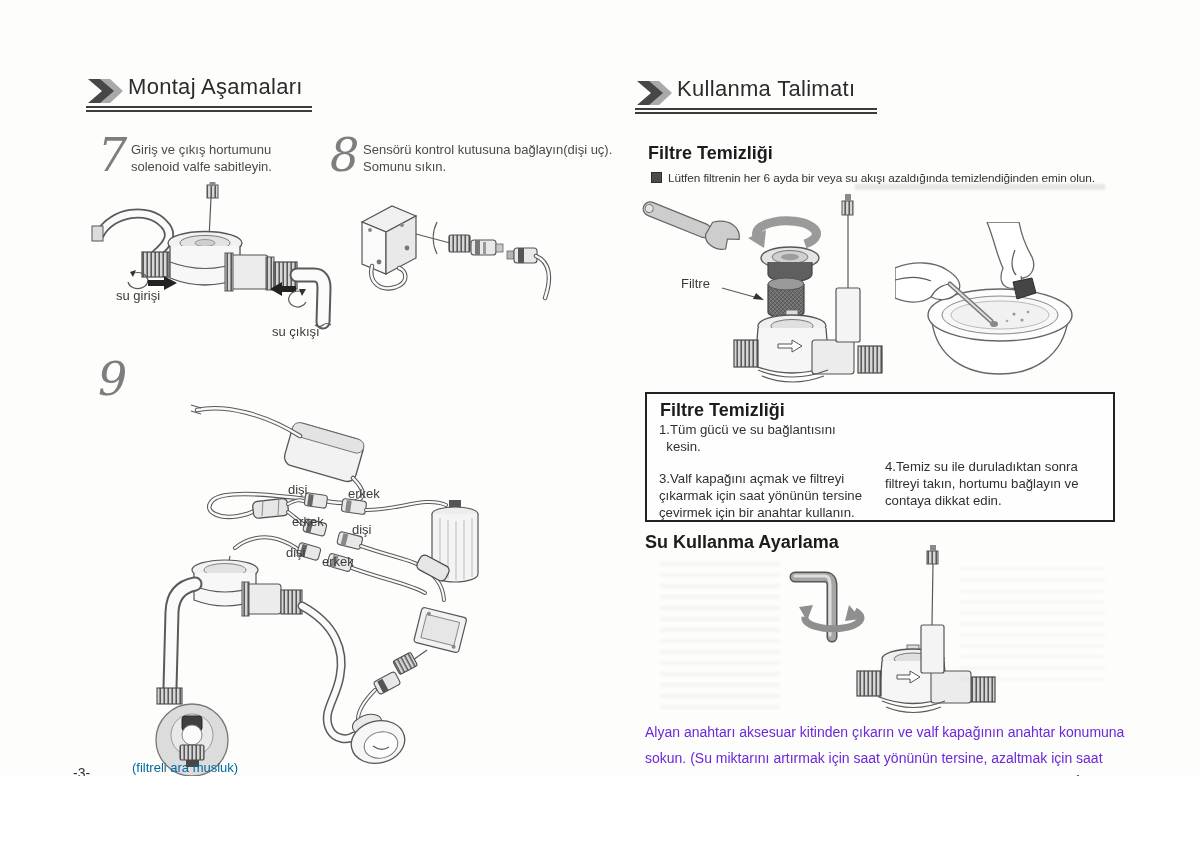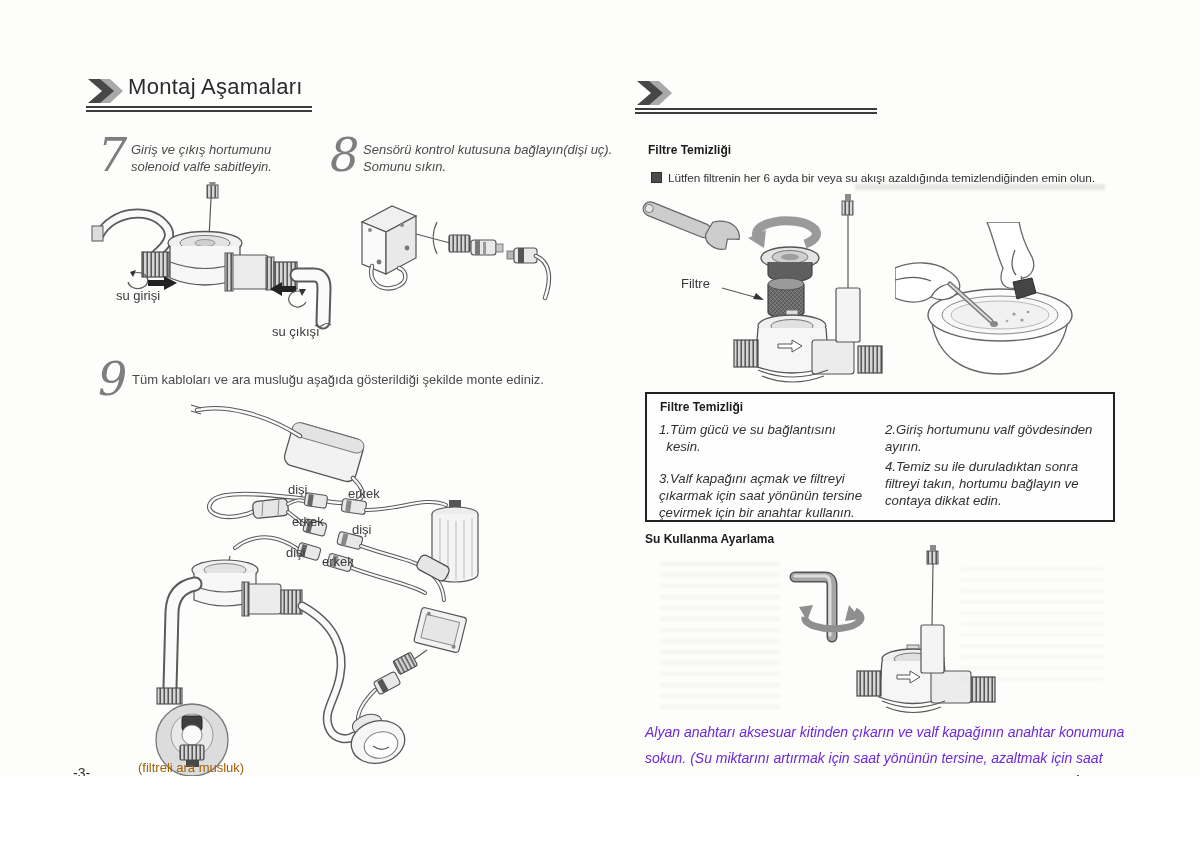--- a/index.html
+++ b/index.html
@@ -1,25 +1,25 @@
 <!DOCTYPE html>
 <html><head>
 <meta charset="utf-8">
 <style>
   html,body{margin:0;padding:0;background:#ffffff;}
   #page{position:relative;width:1200px;height:776px;background:#fdfdfc;overflow:hidden;
         font-family:"Liberation Sans",sans-serif;color:#3f3f3f;}
   .abs{position:absolute;}
-  .pre{white-space:pre-line;font-style:italic;}
+  .pre{white-space:pre-line;}
   .t{font-size:13px;line-height:1.32;color:#4a4a4a;}
   .num{font-family:"DejaVu Serif",serif;font-style:italic;font-size:46px;font-weight:400;
        color:#7e7e7e;line-height:1;}
   .h-title{font-size:22px;color:#2b2b2b;letter-spacing:.3px;}
   .dbl-rule{height:2px;border-top:2px solid #3c3c3c;border-bottom:2px solid #3c3c3c;}
-  .bold-h{font-weight:bold;font-size:12px;color:#1c1c1c;}
+  .bold-h{font-weight:bold;font-size:18px;color:#1c1c1c;}
   .lbl{font-size:13px;color:#3a3a3a;}
   .note{font-size:11.8px;color:#333;white-space:nowrap;letter-spacing:-.1px;}
   .sq{display:inline-block;width:9px;height:9px;background:#4c4c4c;border:1px solid #2e2e2e;
       margin-right:6px;vertical-align:-1px;}
   .box{border:2px solid #222;background:rgba(255,255,255,.65);}
   .box-t{font-size:13.2px;line-height:17px;color:#303030;}
   .foot{font-size:14px;line-height:26px;color:#6d28d9;}
   .pgnum{font-size:14px;color:#333;}
   .ghost{pointer-events:none;filter:blur(1.4px);opacity:.55;
          background:repeating-linear-gradient(0deg, rgba(110,110,110,.20) 0 2px, transparent 2px 11px);}
@@ -120,21 +120,20 @@
     <rect x="131" y="44" width="3" height="12" fill="#999"></rect>
     <rect x="144" y="46" width="7" height="8" fill="#c7c7c7" stroke="#666" stroke-width=".8"></rect>
     <rect x="155" y="53" width="7" height="8" fill="#b5b5b5" stroke="#666" stroke-width=".8"></rect>
     <rect x="162" y="50" width="23" height="15" rx="3" fill="#e8e8e8" stroke="#555" stroke-width="1.1"></rect>
     <rect x="166" y="50" width="6" height="15" fill="#555"></rect>
     <path class="tube-o" stroke-width="4.5" d="M184,58 C198,64 200,80 193,100"></path>
     <path class="tube-i" stroke-width="2.4" d="M184,58 C198,64 200,80 193,100"></path>
   </svg>
 
   <div class="abs num" style="left:98px;top:356px">9</div>
-  <div class="abs t" style="left:132px;top:371px;width:460px">Tüm kabloları ve ara musluğu aşağıda gösterildiği şekilde monte ediniz.</div>
 
   <svg class="abs" style="left:95px;top:388px" width="500" height="398" viewBox="0 0 500 398">
 
     <g transform="rotate(16 228 64)">
       <rect x="192" y="42" width="74" height="44" rx="9" fill="#f2f2f2" stroke="#555" stroke-width="1.3"></rect>
       <rect x="192" y="42" width="74" height="14" rx="7" fill="#e3e3e3" stroke="#666" stroke-width=".8"></rect>
     </g>
 
     <path class="tube-o" stroke-width="4.5" d="M205,48 C170,26 130,16 102,22"></path>
     <path class="tube-i" stroke-width="2.4" d="M205,48 C170,26 130,16 102,22"></path>
@@ -235,27 +234,28 @@
     </g>
   </svg>
 
   <div class="abs lbl" style="left:288px;top:482px">dişi</div>
   <div class="abs lbl" style="left:348px;top:486px">erkek</div>
   <div class="abs lbl" style="left:292px;top:514px">erkek</div>
   <div class="abs lbl" style="left:352px;top:522px">dişi</div>
   <div class="abs lbl" style="left:286px;top:545px">dişi</div>
   <div class="abs lbl" style="left:322px;top:554px">erkek</div>
 
-  <div class="abs lbl" style="left:138px;top:760px;color:#a16207">(filtreli ara musluk)</div>
+  <div class="abs lbl" style="left:132px;top:760px;color:#0369a1">(filtreli ara musluk)</div>
   <div class="abs pgnum" style="left:73px;top:765px">-3-</div>
 
   <svg class="abs" style="left:637px;top:81px" width="38" height="25" viewBox="0 0 38 25">
     <polygon points="11,0 22,0 35,12 22,24 11,24 24,12" fill="#a9a9a9"></polygon>
     <polygon points="0,0 12,0 26,12 12,24 0,24 14,12" fill="#474747"></polygon>
   </svg>
+  <div class="abs h-title" style="left:677px;top:76px">Kullanma Talimatı</div>
   <div class="abs dbl-rule" style="left:635px;top:108px;width:242px"></div>
 
   <div class="abs bold-h" style="left:648px;top:143px">Filtre Temizliği</div>
   <div class="abs note" style="left:651px;top:171px">
     <span class="sq"></span><span>Lütfen filtrenin her 6 ayda bir veya su akışı azaldığında temizlendiğinden emin olun.</span>
   </div>
 
   <svg class="abs" style="left:640px;top:192px" width="255" height="202" viewBox="0 0 255 202">
 
     <g transform="rotate(22 45 32)">
@@ -318,22 +318,20 @@
     <circle cx="119" cy="92" r="1.6" fill="#999"></circle>
       <circle cx="127" cy="98" r="1.6" fill="#999"></circle>
     <circle cx="133" cy="90" r="1.3" fill="#999"></circle>
       <circle cx="112" cy="99" r="1.3" fill="#aaa"></circle>
   </svg>
 
   <div class="abs box" style="left:645px;top:392px;width:466px;height:126px">
     <div class="abs bold-h" style="left:13px;top:6px;font-weight:bold">Filtre Temizliği</div>
     <div class="abs box-t pre" style="left:12px;top:27px;width:215px">1.Tüm gücü ve su bağlantısını
 &nbsp;&nbsp;kesin.</div>
-    <div class="abs box-t pre" style="left:238px;top:27px;width:222px">2.Giriş hortumunu valf gövdesinden
-ayırın.</div>
     <div class="abs box-t pre" style="left:12px;top:76px;width:222px">3.Valf kapağını açmak ve filtreyi
 çıkarmak için saat yönünün tersine
 çevirmek için bir anahtar kullanın.</div>
     <div class="abs box-t pre" style="left:238px;top:64px;width:224px">4.Temiz su ile duruladıktan sonra
 filtreyi takın, hortumu bağlayın ve
 contaya dikkat edin.</div>
   </div>
 
   <div class="abs bold-h" style="left:645px;top:532px">Su Kullanma Ayarlama</div>
 

